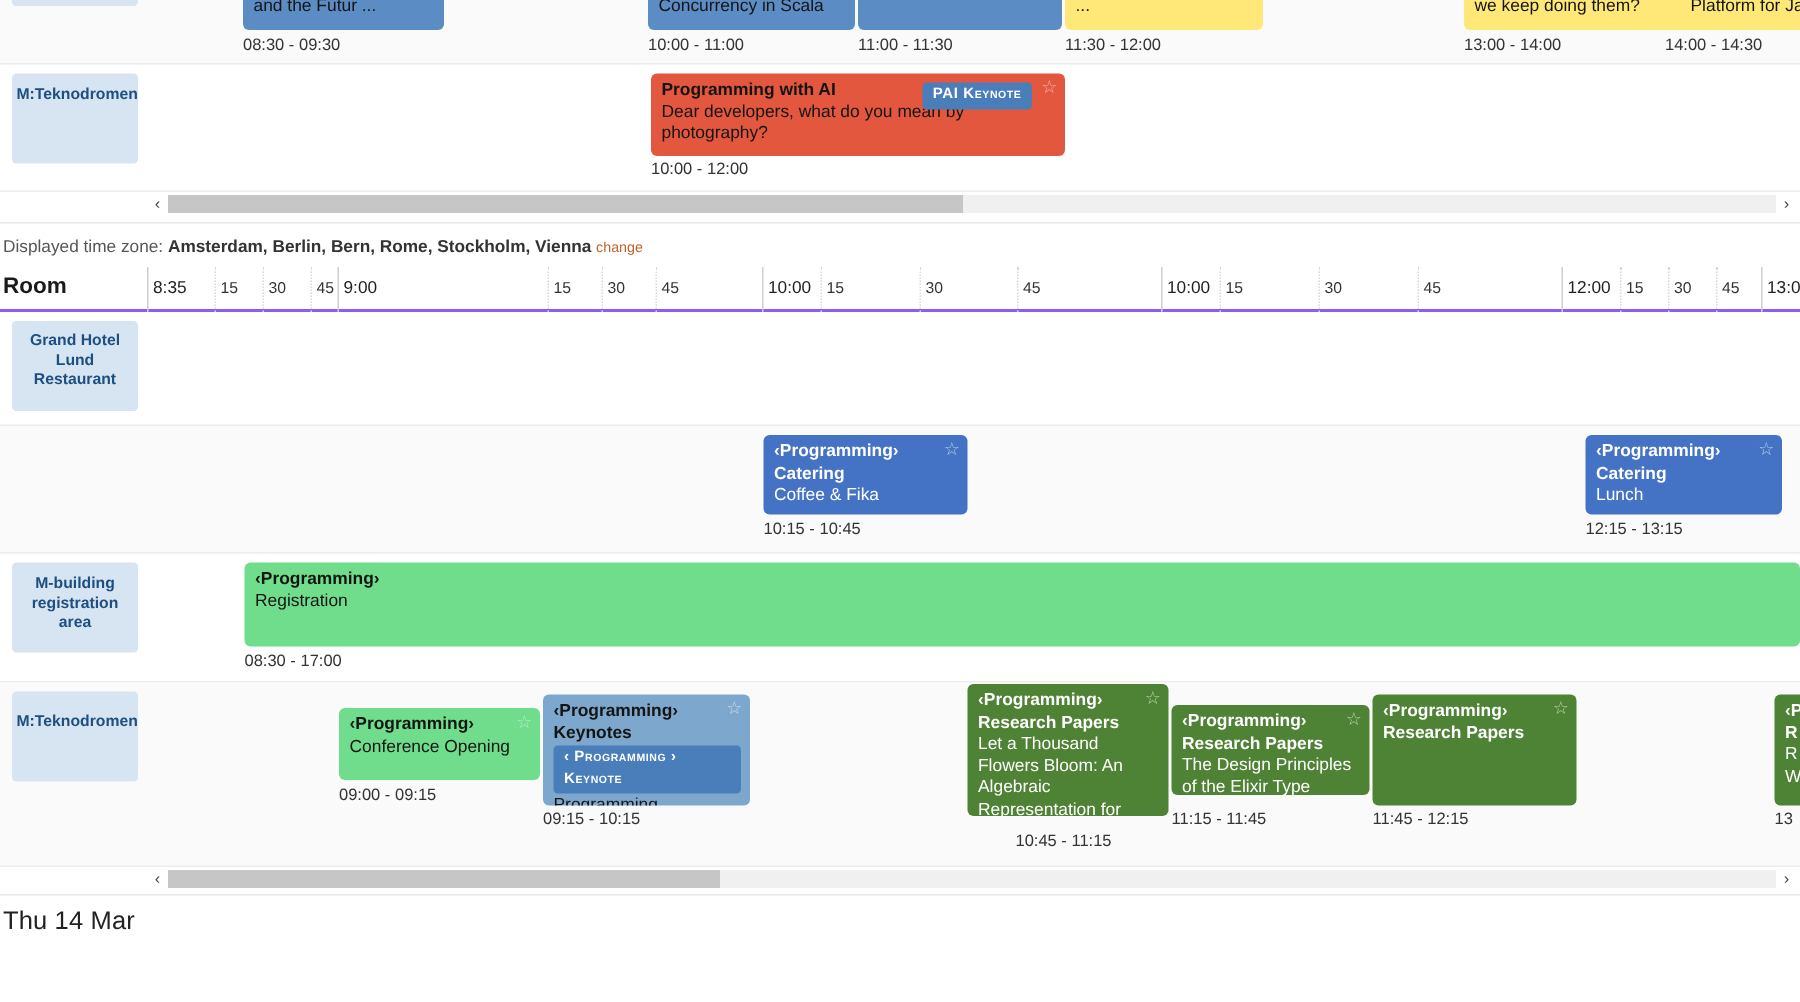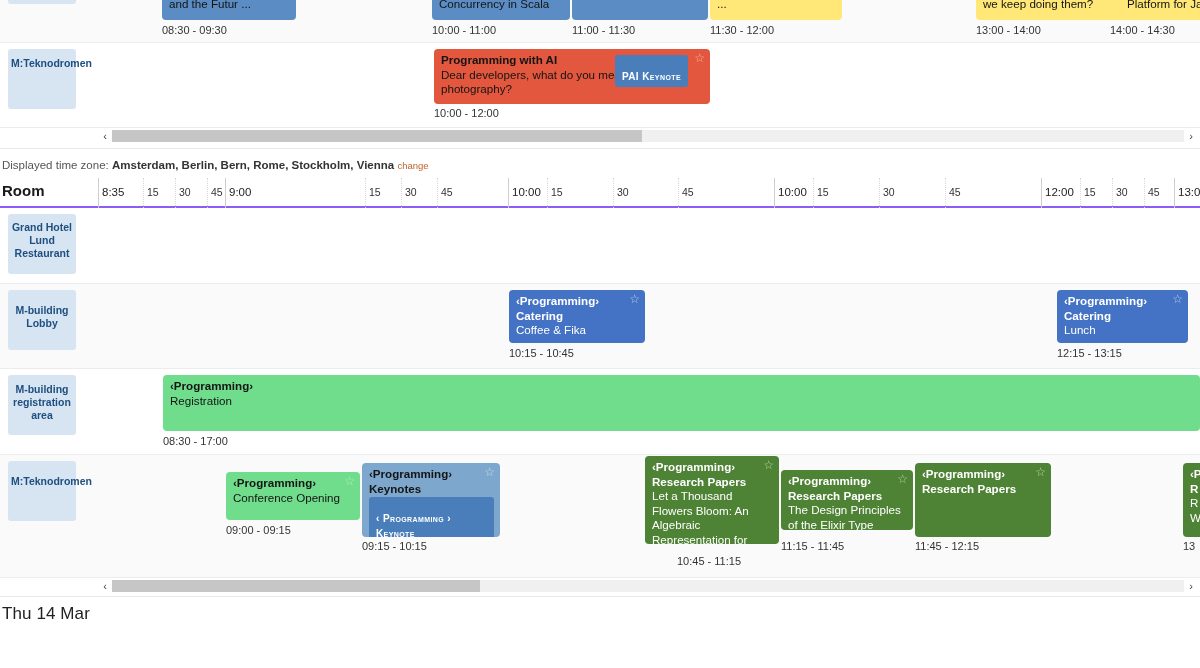--- a/index.html
+++ b/index.html
@@ -45,21 +45,21 @@
   .tick.minor { border-left: 1px dotted #d8d8d8; font-size: 10.5px; color: #333; }
 
   .rows { position: relative; background: #fff; }
   .row {
     position: relative; width: 1200px;
     border-bottom: 1px solid #ececec;
   }
   .row.alt { background: #fafafa; }
   .room-cell {
     position: absolute; left: 8px; top: 6px;
-    width: 68px;
+    width: 84px;
     background: #d7e4f2; border-radius: 3px;
     color: #1d4f80; font-size: 10.5px; font-weight: bold;
     text-align: center; line-height: 13px;
     padding: 6px 3px;
   }
   .lane { position: absolute; left: 98px; top: 0; right: 0; bottom: 0; }
 
   
   .sess {
     position: absolute;
@@ -91,21 +91,21 @@
 
   .timelabel {
     position: absolute;
     font-size: 11px; color: #333; white-space: nowrap;
   }
 
   .badge {
     display: inline-block;
     background: #4a7ebb; color: #fff;
     border-radius: 3px;
-    padding: 15px 7px 2px 7px;
+    padding: 1px 7px 2px 7px;
     font-size: 10px; font-weight: bold;
     letter-spacing: .4px;
     font-variant: small-caps;
     margin: 1px 0;
   }
   .badge.right { position: absolute; right: 22px; top: 5px; }
 
   
   .hscroll {
     position: relative; height: 16px;
@@ -241,21 +241,20 @@
       </div>
 
       <div class="rows">
 
         <div class="row" style="height:76px;padding-left:41px;">
           <div class="room-cell" style="top:6px;height:60px;padding-top:7px;">Grand Hotel Lund Restaurant</div>
           <div class="lane"></div>
         </div>
 
         <div class="row alt" style="height:85px;">
-          <div class="room-cell" style="top:6px;height:60px;padding-top:14px;">M-building Lobby</div>
           <div class="lane">
 
             <div class="sess blue" style="left:411px;top:6px;width:136px;height:53px;">
               <span class="star">☆</span>
               <span class="track">‹Programming›</span>
               <span class="kind">Catering</span>
               <span class="title">Coffee &amp; Fika</span>
             </div>
             <div class="timelabel" style="left:411px;top:63px;">10:15 - 10:45</div>
 

